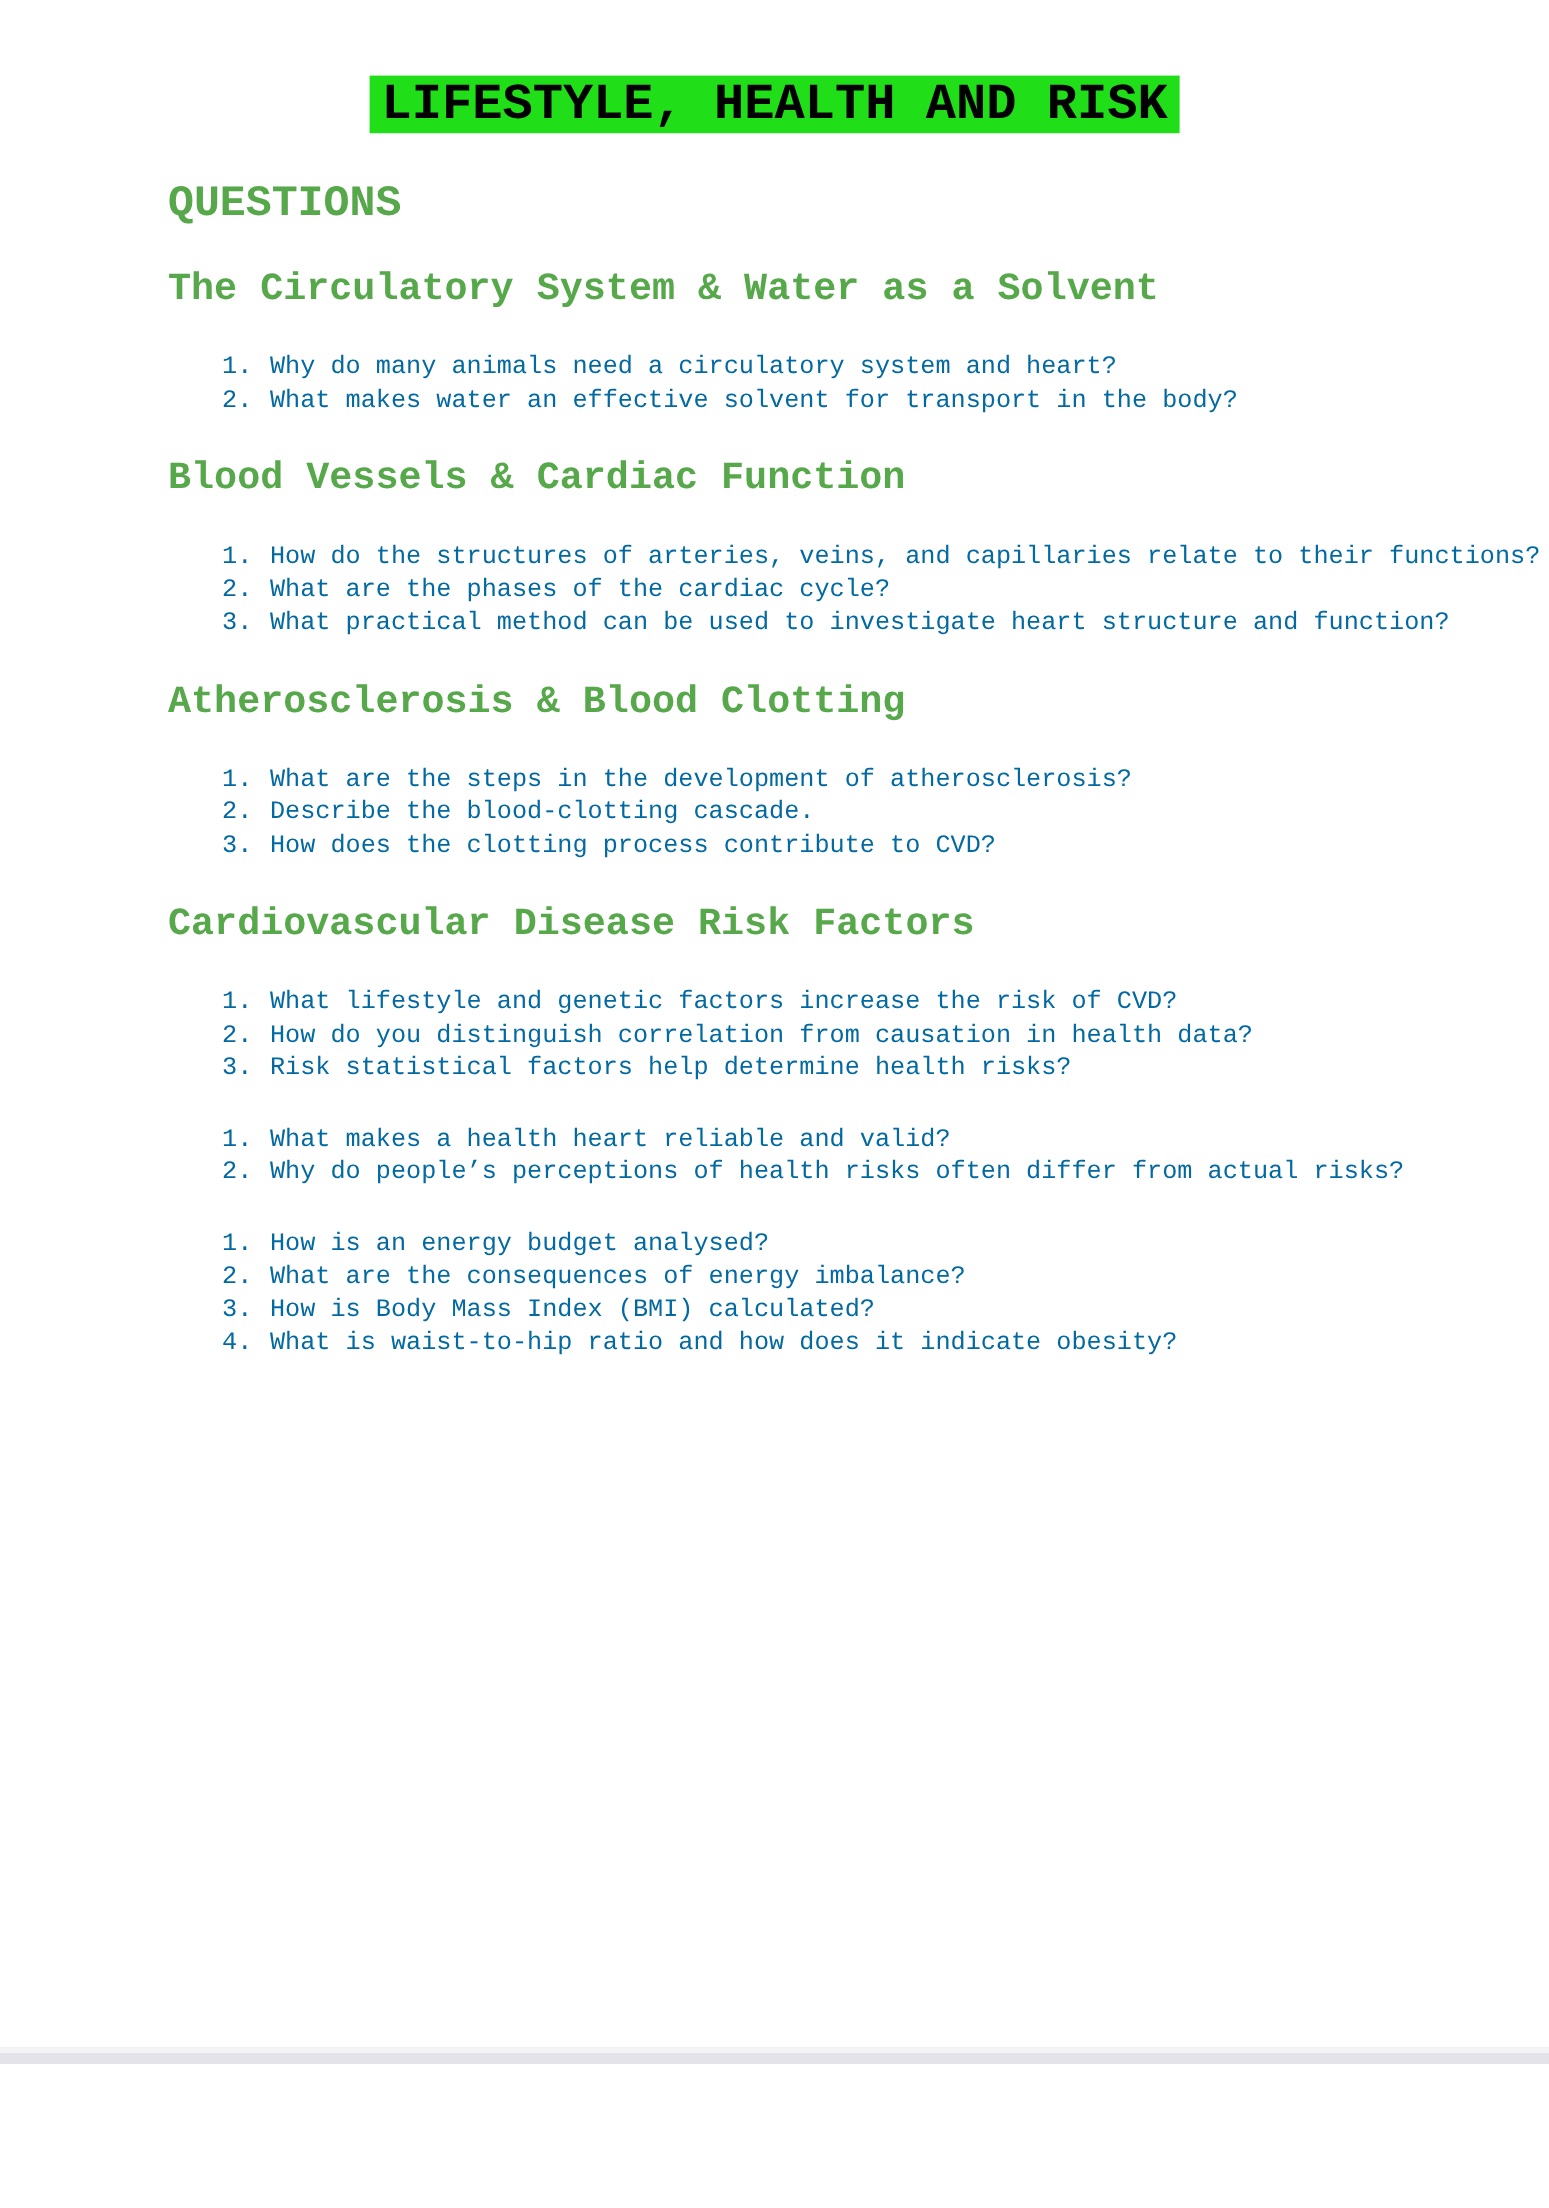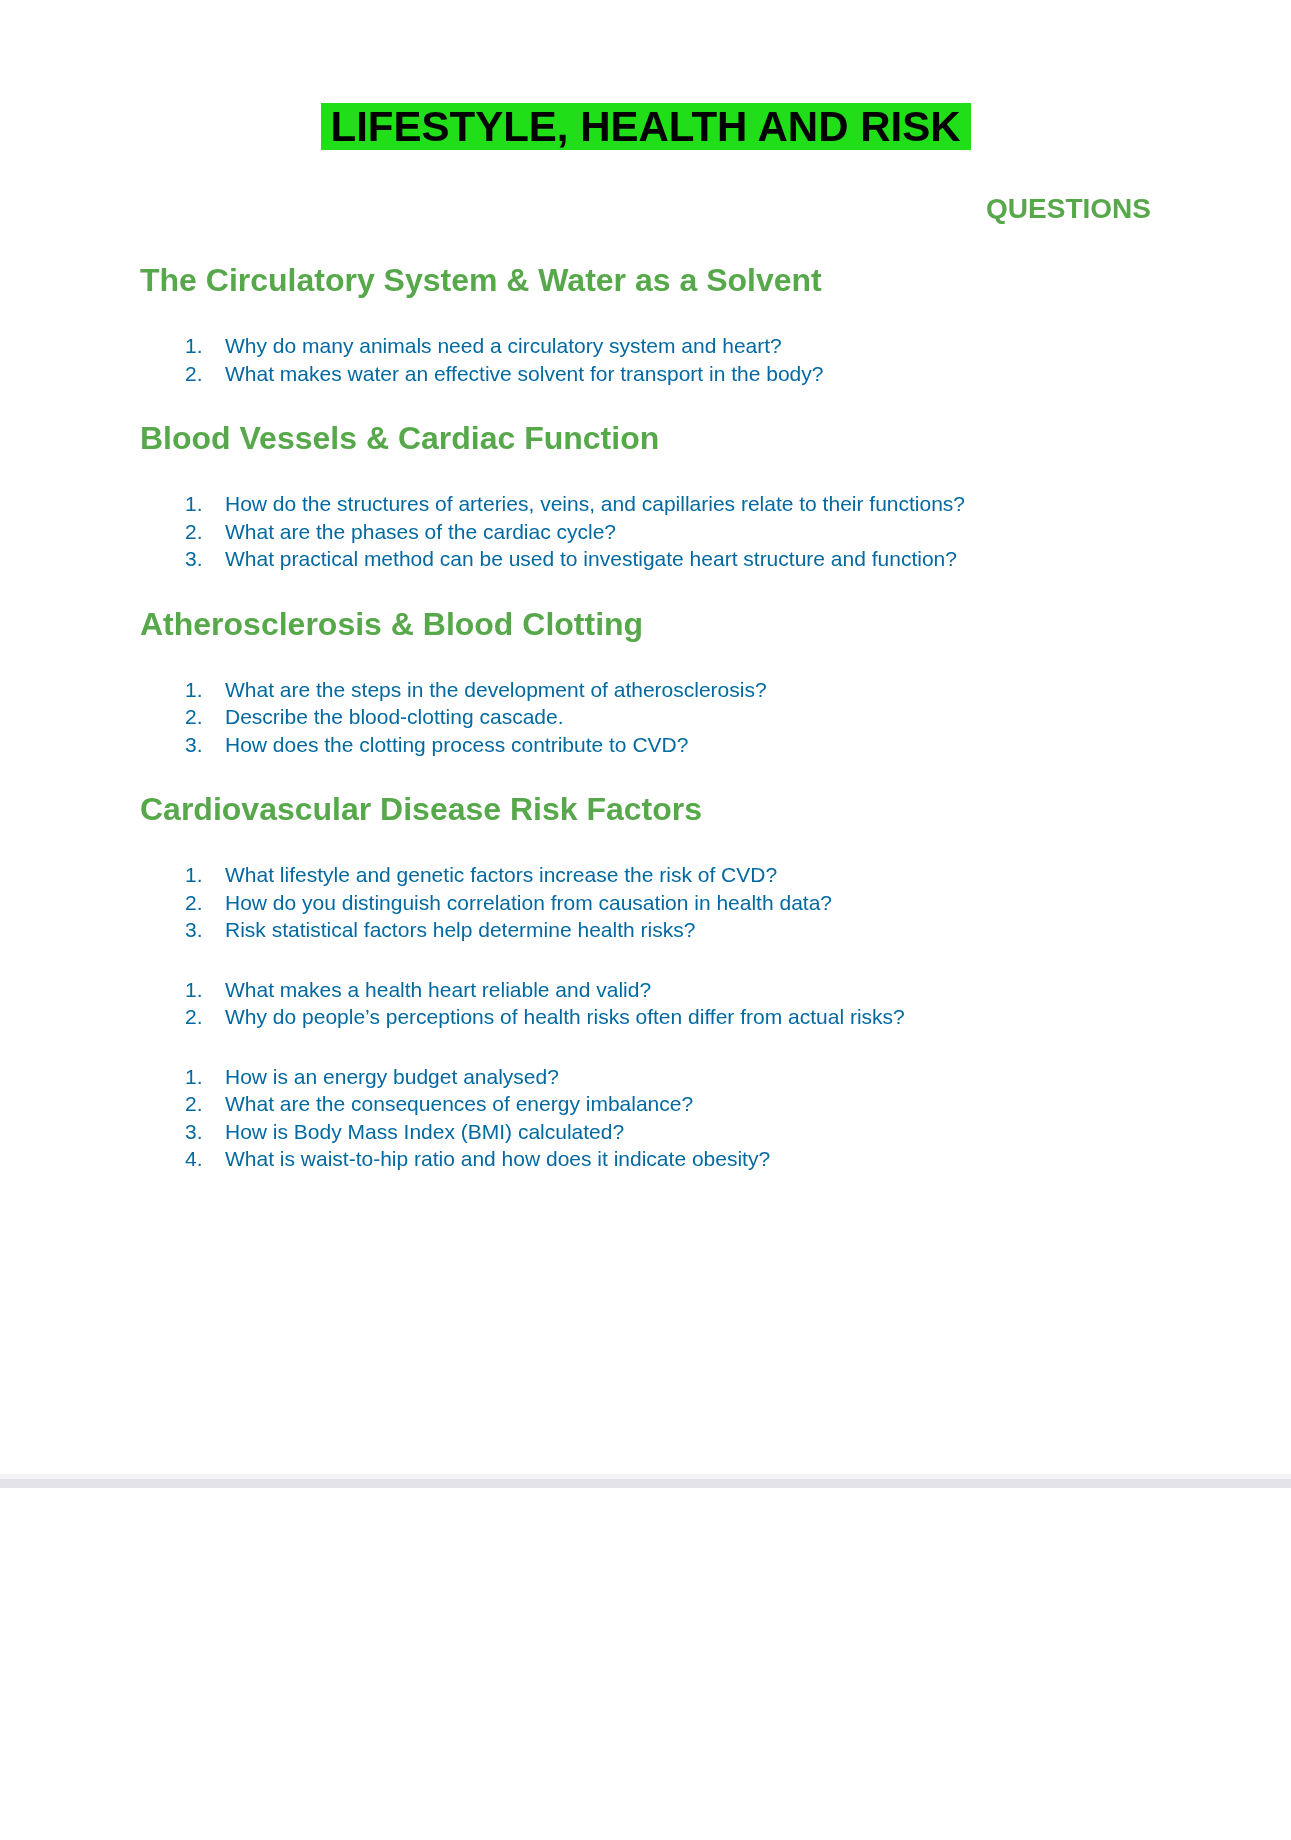--- a/index.html
+++ b/index.html
@@ -1,41 +1,41 @@
 <!DOCTYPE html>
 <html style="--hl: #20df18; --green: #57a84b; --bar: #e3e3e9; --bar-light: #f4f4f7;"><head>
 <meta charset="utf-8">
 <style>
   html,body{margin:0;padding:0;background:#ffffff;}
   .page{
     position:relative;
-    width:1291px;height:1488px;
+    width:1291px;height:1720px;
     background:#ffffff;
     overflow:hidden;
     box-sizing:border-box;
-    padding-top:102px;
-    font-family:Liberation Sans, sans-serif;
+    padding-top:63px;
+    font-family:Liberation Mono, monospace;
   }
   .content{margin:0 140px;}
   .title-line{text-align:center;margin:0;}
   .title-highlight{
     background:var(--hl,#20df18);
     color:#000;
     font-weight:bold;
     font-size:42px;
     line-height:49px;
     padding:0 10px;
     white-space:nowrap;
   }
   .subtitle{
     margin:38px 0 0;
-    text-align:right;
+    text-align:left;
     color:var(--green,#57a84b);
     font-weight:bold;
-    font-size:28px;
+    font-size:36px;
     line-height:40px;
   }
   .section-heading{
     margin:31px 0 0;
     color:var(--green,#57a84b);
     font-weight:bold;
     font-size:32px;
     line-height:40px;
   }
   #sections section:first-child .section-heading{}

